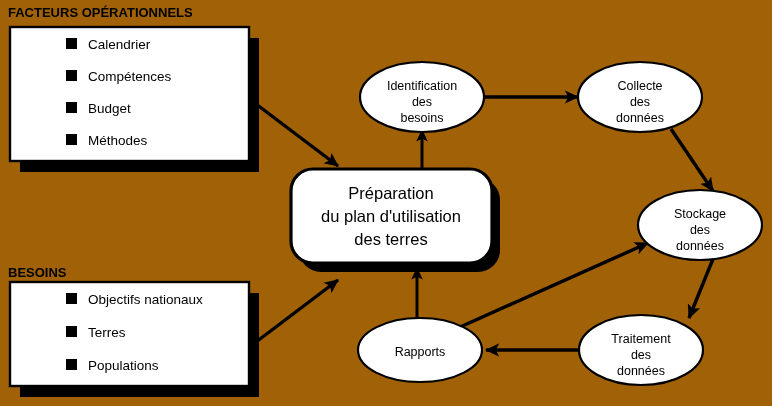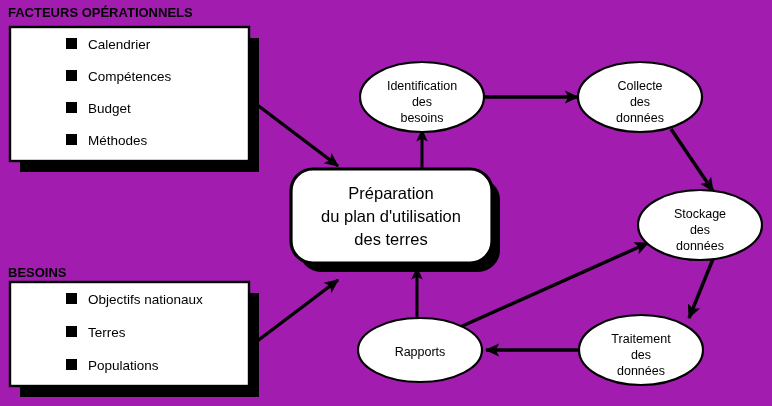--- a/index.html
+++ b/index.html
@@ -7,21 +7,21 @@
     padding: 0;
     background: #ffffff;
   }
   body {
     font-family: "Liberation Sans", sans-serif;
   }
   #diagram-root {
     position: relative;
     width: 772px;
     height: 406px;
-    background: #a21caf;
+    background: #a16207;
     overflow: hidden;
     text-align: center;
   }
   svg#flow {
     display: block;
     width: 772px;
     height: 406px;
   }
   .box-title {
     font-family: "Liberation Sans", sans-serif;

